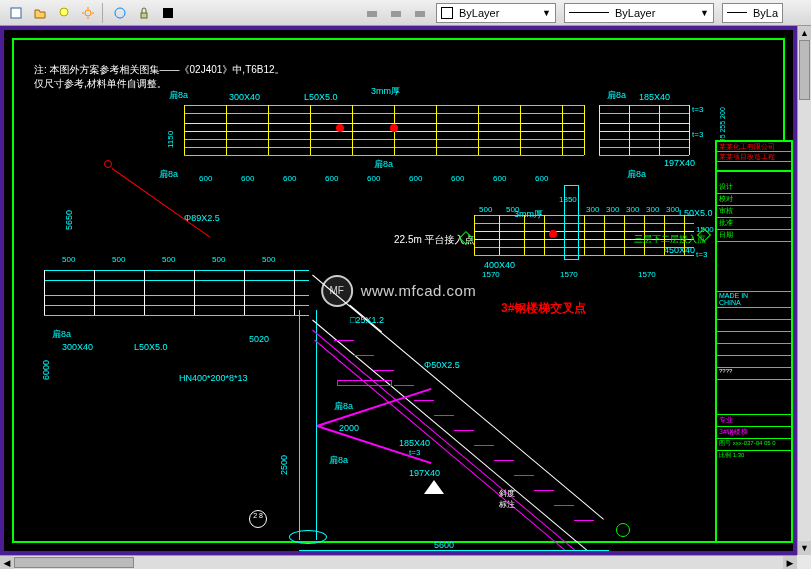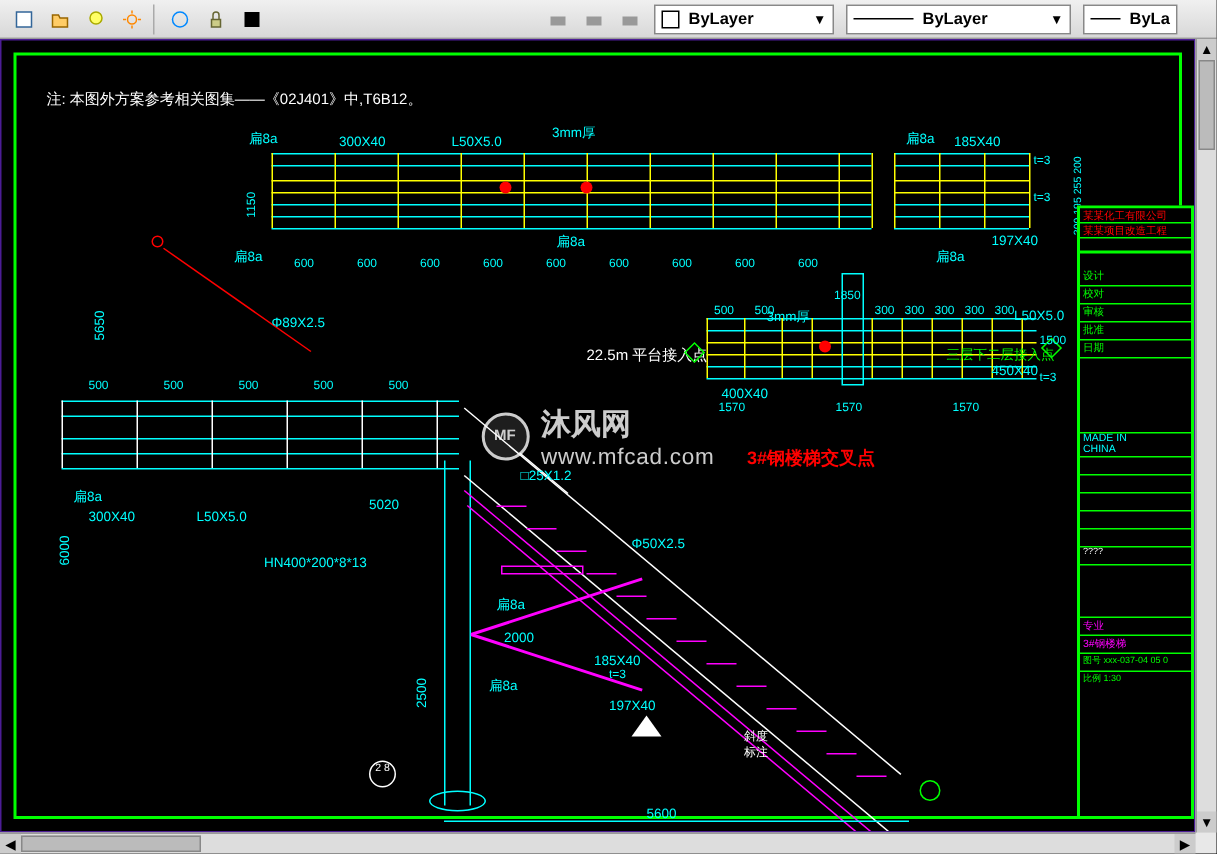--- a/index.html
+++ b/index.html
@@ -1,26 +1,26 @@
 <!DOCTYPE html>
 <html><head>
 <meta charset="utf-8">
 <style>
 * { margin: 0; padding: 0; box-sizing: border-box; font-family: Arial, "Microsoft YaHei", sans-serif; }
 body { width: 811px; height: 569px; background: #e8e8e8; position: relative; overflow: hidden; }
 
 .toolbar { height: 26px; background: linear-gradient(#f0f0f0, #d8d8d8); border-bottom: 1px solid #999; display: flex; align-items: center; padding: 0 4px; font-size: 11px; }
 .tool-btn { display: inline-flex; align-items: center; justify-content: center; width: 22px; height: 22px; margin: 0 1px; cursor: pointer; }
 .tool-sep { width: 4px; height: 20px; border-left: 1px solid #aaa; margin: 0 2px; }
-.layer-combo { display: flex; align-items: center; height: 20px; background: #fff; border: 1px solid #888; padding: 0 4px; min-width: 120px; font-size: 11px; margin: 0 4px; font-weight: bold; }
+.layer-combo { display: flex; align-items: center; height: 20px; background: #fff; border: 1px solid #888; padding: 0 4px; min-width: 120px; font-size: 11px; margin: 0 4px; }
 .layer-combo .swatch { width: 12px; height: 12px; background: #fff; border: 1px solid #000; margin-right: 6px; }
 .layer-combo .line-swatch { width: 40px; height: 0; border-top: 1px solid #000; margin-right: 6px; }
 .layer-combo .dd { margin-left: auto; font-size: 9px; }
 
-.viewport { position: absolute; top: 26px; left: 0; right: 14px; bottom: 14px; background: #000; border: 1px solid #4c1d95; overflow: hidden; }
+.viewport { position: absolute; top: 26px; left: 0; right: 14px; bottom: 14px; background: #000; border: 4px solid #4c1d95; overflow: hidden; }
 .canvas { position: relative; width: 100%; height: 100%; }
 
 
 .green-border { position: absolute; border: 2px solid #0f0; }
 .cyan-line { position: absolute; background: #0ff; }
 .yellow-line { position: absolute; background: #ff0; }
 .magenta-line { position: absolute; background: #f0f; }
 .white-line { position: absolute; background: #fff; }
 .red-dot { position: absolute; width: 8px; height: 8px; background: #f00; border-radius: 50%; }
 .txt { position: absolute; color: #0ff; font-size: 9px; white-space: nowrap; }
@@ -47,21 +47,21 @@
 
 
 .titleblock { position: absolute; right: 0; top: 110px; width: 78px; bottom: 8px; border: 2px solid #0f0; background: #000; }
 .titleblock .row { border-bottom: 1px solid #0f0; height: 12px; font-size: 7px; color: #0f0; padding: 0 2px; overflow: hidden; }
 .titleblock .row.red { color: #f00; }
 .titleblock .row.magenta { color: #f0f; }
 .titleblock .head { height: 40px; background: #000; }
 
 
 .watermark { position: absolute; left: 50%; top: 50%; transform: translate(-50%, -50%); display: flex; align-items: center; opacity: 0.8; pointer-events: none; }
-.wm-logo { width: 32px; height: 32px; border: 2px solid #fff; border-radius: 50%; color: #fff; display: flex; align-items: center; justify-content: center; font-size: 10px; font-weight: bold; margin-right: 8px; background: rgba(255,255,255,0.15); }
+.wm-logo { width: 32px; height: 32px; border: 2px solid #fff; border-radius: 50%; color: #fff; display: flex; align-items: center; justify-content: center; font-size: 10px; font-weight: normal; margin-right: 8px; background: rgba(255,255,255,0.15); }
 .wm-txt { color: #fff; text-align: left; }
 .wm-txt .cn { font-size: 20px; font-weight: bold; }
 .wm-txt .en { font-size: 15px; letter-spacing: 0.5px; }
 
 .scrollbar-v { position: absolute; top: 26px; right: 0; width: 14px; bottom: 14px; background: #ddd; border-left: 1px solid #999; }
 .scrollbar-v .thumb { position: absolute; left: 1px; right: 1px; top: 14px; height: 60px; background: #bbb; border: 1px solid #888; }
 .scrollbar-v .arrow { position: absolute; left: 0; right: 0; height: 14px; background: #ccc; font-size: 9px; text-align: center; line-height: 14px; }
 .scrollbar-h { position: absolute; left: 0; right: 14px; bottom: 0; height: 14px; background: #ddd; border-top: 1px solid #999; }
 .scrollbar-h .thumb { position: absolute; top: 1px; bottom: 1px; left: 14px; width: 120px; background: #bbb; border: 1px solid #888; }
 .scrollbar-h .arrow { position: absolute; top: 0; bottom: 0; width: 14px; background: #ccc; font-size: 9px; text-align: center; line-height: 14px; }
@@ -143,20 +143,21 @@
     </div>
 </div>
 
 <div class="viewport">
   <div class="canvas">
 
     <div class="green-border" style="left:8px; top:8px; right:8px; bottom:8px;"></div>
 
     <div class="note-box">
       <div>注: 本图外方案参考相关图集——《02J401》中,T6B12。</div>
+      <div>    仅尺寸参考,材料单件自调整。</div>
     </div>
 
     <div class="detail1 grid">
       <div class="hline" style="top:0"></div>
         <div class="hline" style="top:8px"></div>
       <div class="hline yellow" style="top:18px"></div>
         <div class="hline yellow" style="top:26px"></div>
       <div class="hline" style="top:34px"></div>
         <div class="hline" style="top:42px"></div>
         <div class="hline" style="top:50px"></div>
@@ -373,21 +374,20 @@
       <div style="height:35px;border-bottom:1px solid #0f0"></div>
       <div class="row magenta">专业</div>
       <div class="row magenta">3#钢楼梯</div>
       <div class="row" style="color:#0f0;font-size:6px"><span>图号</span> <span>xxx-037-04 05 0</span></div>
       <div class="row" style="color:#0f0;font-size:6px;border:none"><span>比例</span> <span>1:30</span></div>
     </div>
 
     <div class="watermark">
       <div class="wm-logo">MF</div>
       <div class="wm-txt">
-        <div class="cn">沐风网</div>
         <div class="en">www.mfcad.com</div>
       </div>
     </div>
 
   </div>
 </div>
 
 <div class="scrollbar-v">
   <div class="arrow" style="top:0">▲</div>
   <div class="thumb"></div>

